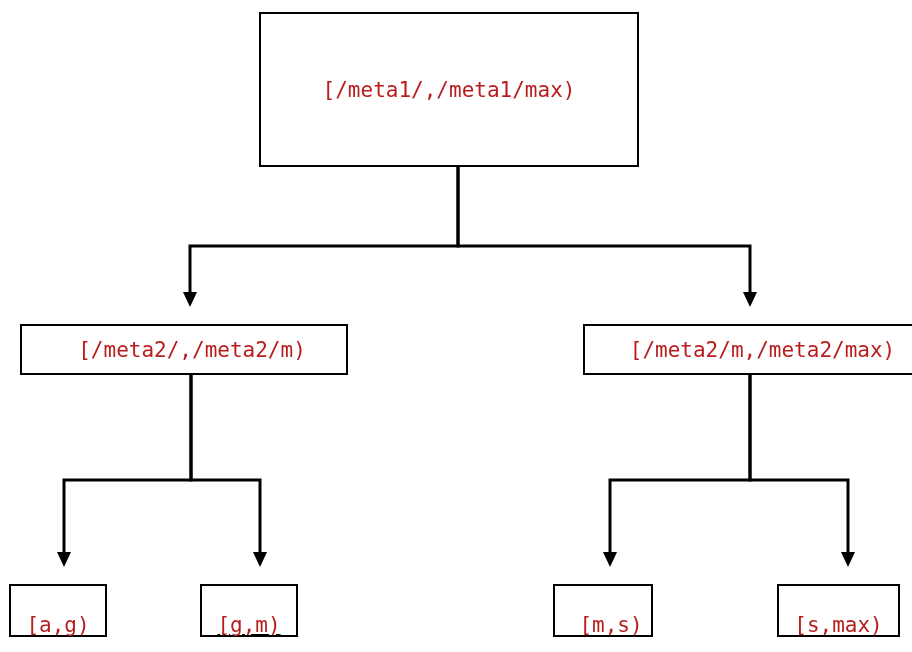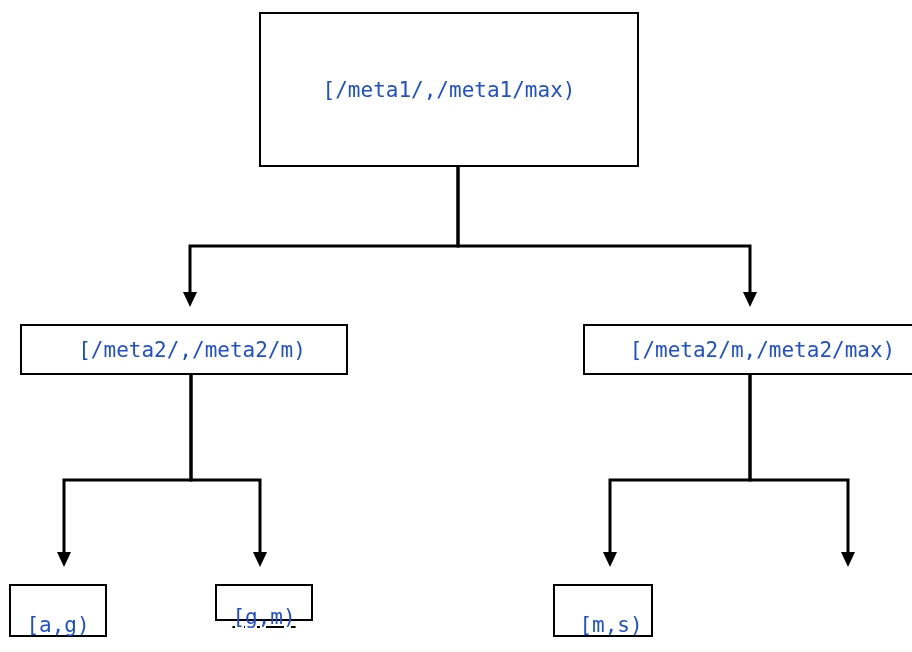--- a/index.html
+++ b/index.html
@@ -30,21 +30,21 @@
     box-sizing: border-box;
     border: 2px solid #000000;
     background: #ffffff;
     display: flex;
     align-items: center;
     justify-content: center;
     text-align: center;
   }
   .node-label {
     font-family: "DejaVu Sans Mono", monospace;
-    color: #1d4ed8;
+    color: #b91c1c;
     white-space: pre;
     letter-spacing: 0px;
   }
   .level-0 .node-label { font-size: 21px; }
   .level-1 .node-label { font-size: 21px; }
   .level-2 .node-label { font-size: 21px; margin-top: 28px; }
 </style>
 </head>
 <body>
 
@@ -92,22 +92,25 @@
   </div>
 
   <div class="node-box level-1" style="left:583px; top:324px; width:347px; height:51px;padding-left:12px;">
     <span class="node-label">[/meta2/m,/meta2/max)</span>
   </div>
 
   <div class="node-box level-2" style="left:9px; top:584px; width:98px; height:53px;">
     <span class="node-label">[a,g)</span>
   </div>
 
-  <div class="node-box level-2" style="left:215px; top:584px; width:98px; height:37px;text-decoration:underline;">
+  <div class="node-box level-2" style="left:200px; top:584px; width:98px; height:53px;text-decoration:underline;">
     <span class="node-label">[g,m)</span>
   </div>
 
   <div class="node-box level-2" style="left:553px; top:584px; width:100px; height:53px;padding-left:16px;">
     <span class="node-label">[m,s)</span>
   </div>
 
+  <div class="node-box level-2" style="left:777px; top:584px; width:123px; height:53px;">
+    <span class="node-label">[s,max)</span>
+  </div>
 
 </div>
 
 </body></html>

